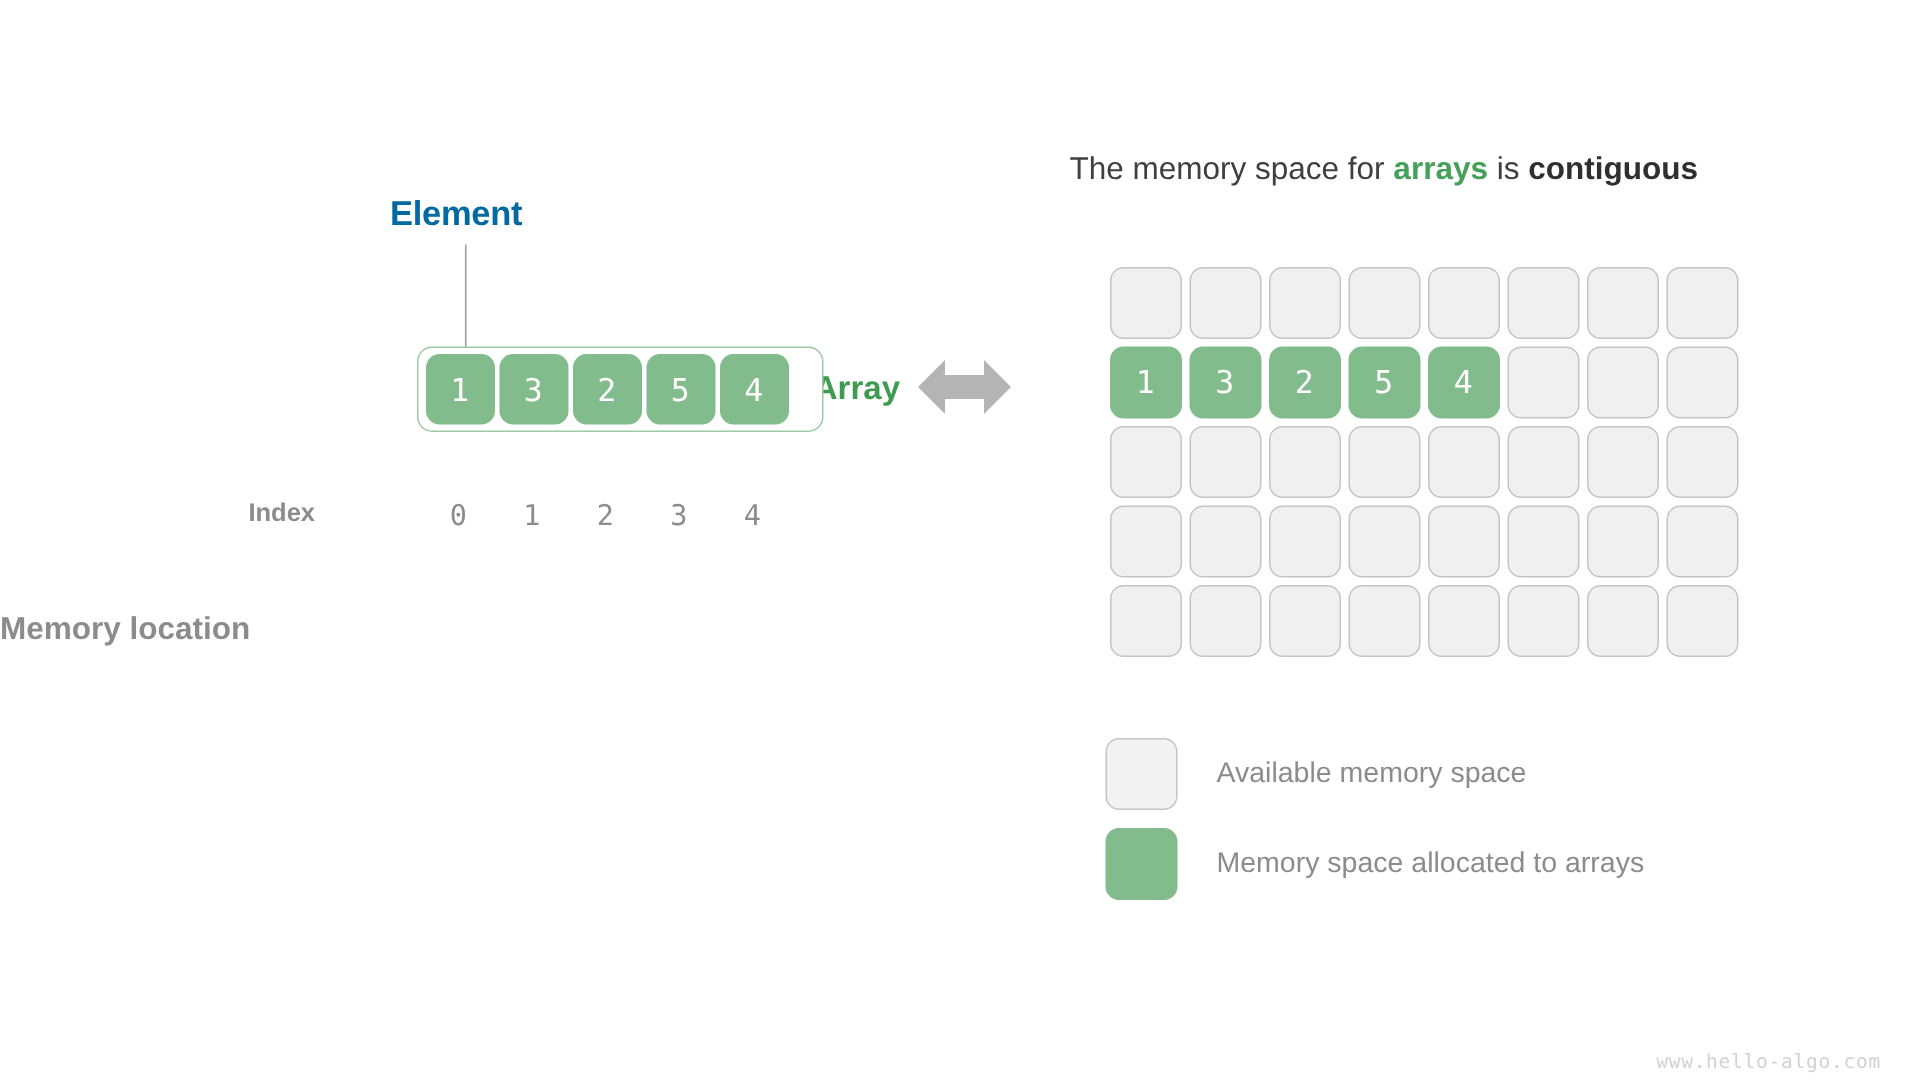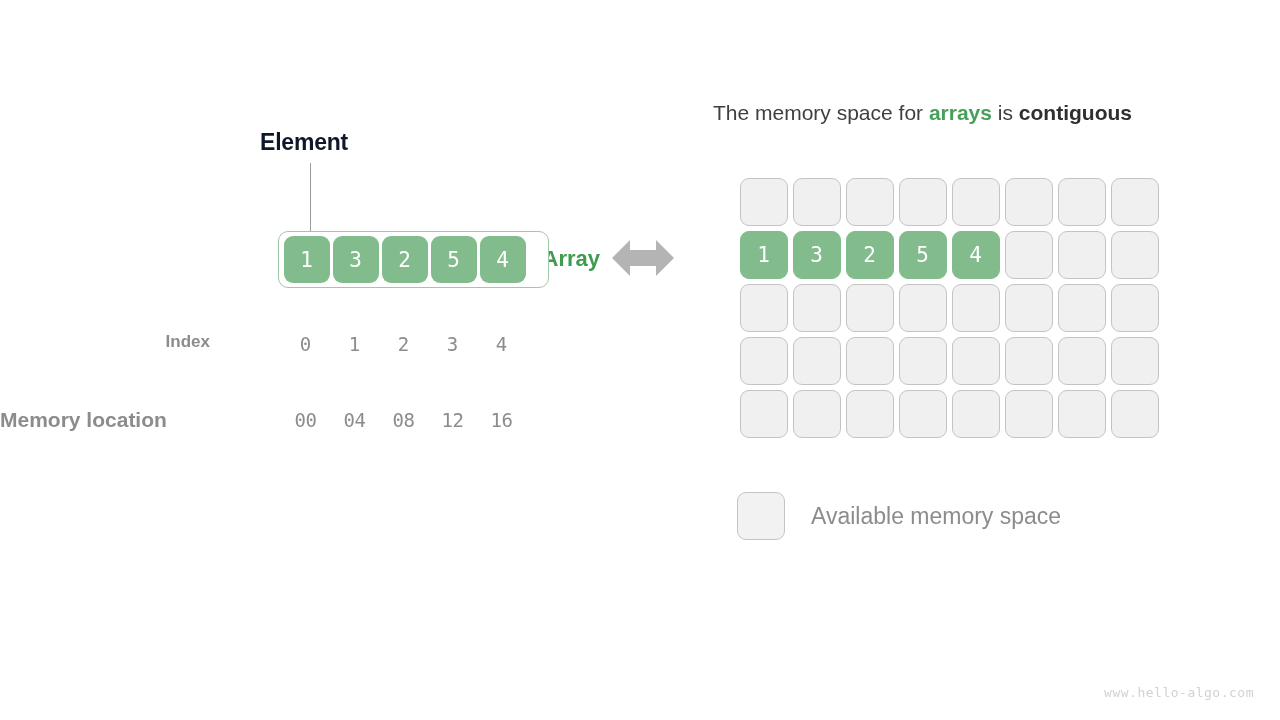--- a/index.html
+++ b/index.html
@@ -23,21 +23,21 @@
     width: 600px;
     height: 720px;
   }
 
   #element-label {
     position: absolute;
     left: 260px;
     top: 129px;
     font-size: 23px;
     font-weight: bold;
-    color: #0f172a;
+    color: #0369a1;
     letter-spacing: -0.2px;
   }
 
   #element-connector {
     position: absolute;
     left: 310px;
     top: 163px;
     width: 1px;
     height: 74px;
     background: #9a9a9a;
@@ -213,30 +213,30 @@
   }
   .legend-swatch.free {
     background: #f2f2f2;
     border: 1.5px solid #c4c4c4;
   }
   .legend-swatch.used {
     background: #82bc8c;
   }
   .legend-text {
     margin-left: 26px;
-    font-size: 23px;
+    font-size: 19px;
     color: #8c8c8c;
     white-space: nowrap;
   }
 
   
   #watermark {
     position: absolute;
     right: 26px;
-    bottom: 20px;
+    bottom: 4px;
     font-size: 13px;
     color: #d2d2d2;
     font-family: "DejaVu Sans Mono", monospace;
     letter-spacing: 0.5px;
   }
 </style>
 </head>
 <body>
 
 <div id="left-panel">
@@ -260,27 +260,20 @@
     </div>
 
   <div id="index-values" class="num-row">
       <div class="num-cell">0</div>
       <div class="num-cell">1</div>
       <div class="num-cell">2</div>
       <div class="num-cell">3</div>
       <div class="num-cell">4</div>
     </div>
 
-  <div id="memory-values" class="num-row">
-      <div class="num-cell">00</div>
-      <div class="num-cell">04</div>
-      <div class="num-cell">08</div>
-      <div class="num-cell">12</div>
-      <div class="num-cell">16</div>
-    </div>
 
 </div>
 
 <svg id="equivalence-arrow" viewBox="0 0 62 44">
   <polygon points="0,22 18,4 18,14 44,14 44,4 62,22 44,40 44,30 18,30 18,40" fill="#b4b4b4"></polygon>
 </svg>
 
 <div id="right-panel">
 
   <div id="memory-heading">
@@ -338,17 +331,21 @@
         <div class="grid-cell free"></div>
         <div class="grid-cell free"></div>
       </div>
     </div>
 
   <div id="legend">
       <div class="legend-row">
         <div class="legend-swatch free"></div>
         <div class="legend-text">Available memory space</div>
       </div>
+      <div class="legend-row">
+        <div class="legend-swatch used"></div>
+        <div class="legend-text">Memory space allocated to arrays</div>
+      </div>
     </div>
 
 </div>
 
 <div id="watermark">www.hello-algo.com</div>
 
 </body></html>

